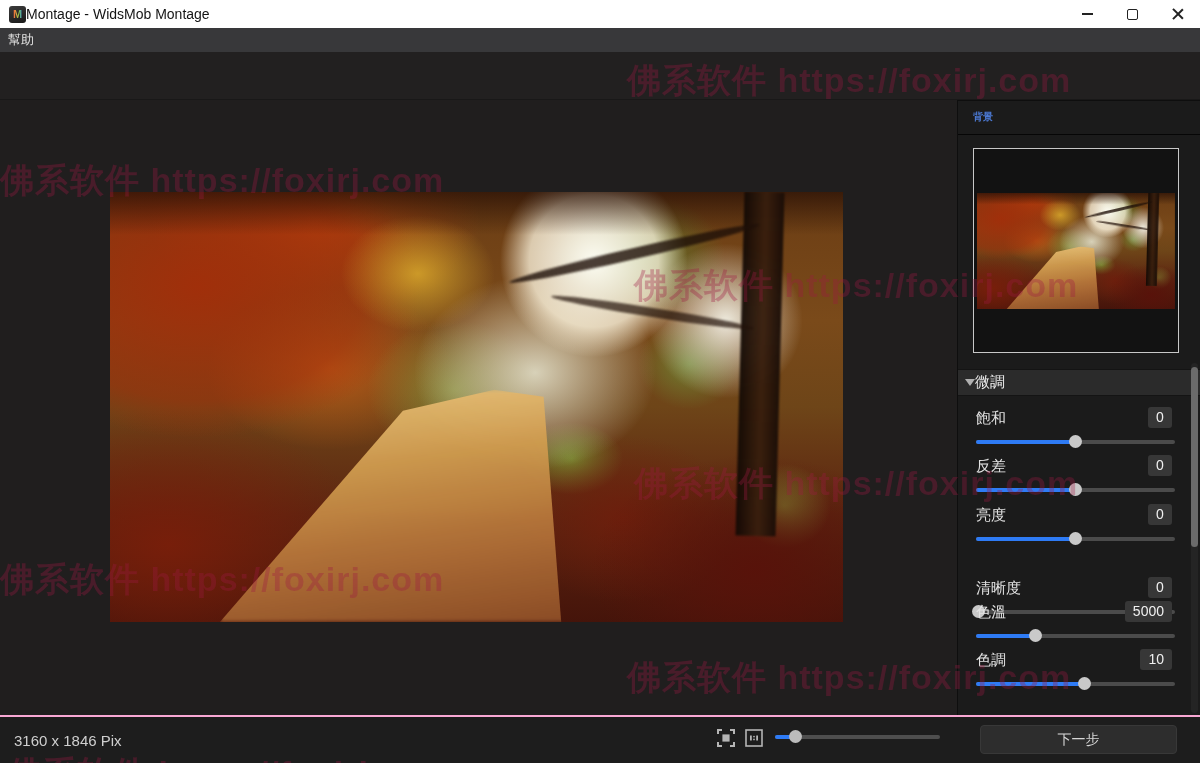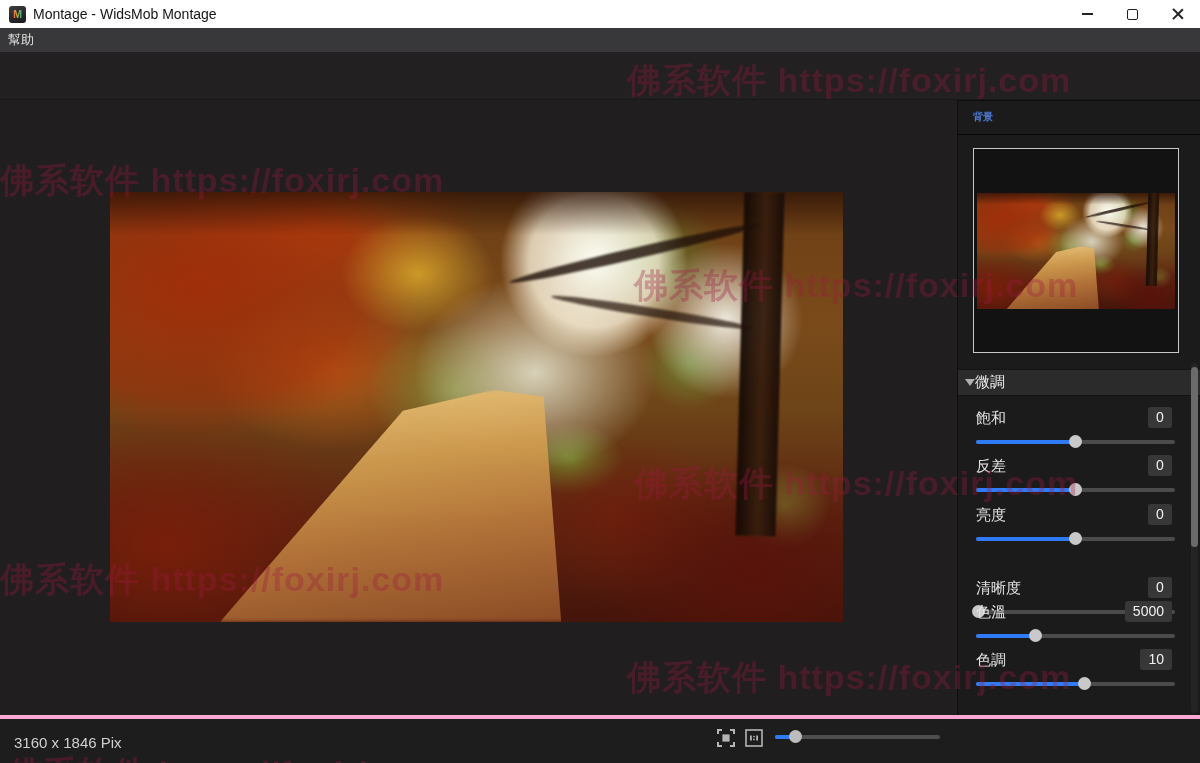--- a/index.html
+++ b/index.html
@@ -8,21 +8,21 @@
 
   
   .titlebar { position:absolute; left:0; top:0; width:1200px; height:28px; background:#ffffff;
     display:flex; align-items:center; z-index:10; }
   .app-icon { width:17px; height:17px; margin-left:9px; border-radius:3px;
     background:linear-gradient(160deg,#3c3c3c,#191919); color:transparent;
     display:flex; align-items:center; justify-content:center; font-size:11px; font-weight:bold;
     background-clip:border-box; position:relative; overflow:hidden; }
   .app-icon span { background:linear-gradient(90deg,#e5533c,#e8a33b,#7ec24a,#3e9ad6);
     -webkit-background-clip:text; background-clip:text; color:transparent; font-weight:bold; }
-  .title-text { margin-left:7px; font-size:14px; color:#141414; }
+  .title-text { font-size:14px; color:#141414; }
   .win-controls { margin-left:auto; display:flex; height:100%; }
   .win-btn { width:45px; height:100%; display:flex; align-items:center; justify-content:center; }
   .glyph-min { width:11px; height:1.5px; background:#222; }
   .glyph-max { width:11px; height:11px; border:1.5px solid #222; border-radius:2px; }
   .glyph-close { position:relative; width:12px; height:12px; }
   .glyph-close::before,.glyph-close::after { content:""; position:absolute; left:5px; top:-1px;
     width:1.6px; height:14px; background:#222; }
   .glyph-close::before { transform:rotate(45deg); }
   .glyph-close::after { transform:rotate(-45deg); }
 
@@ -107,21 +107,21 @@
   .sthumb { position:absolute; top:-5px; left:calc(var(--p)*1% - 7px); width:13px; height:13px;
     background:#c9c9c9; border-radius:50%; }
 
   .sb-scroll-track { position:absolute; right:2px; top:262px; width:7px; height:350px;
     background:#242424; border-radius:4px; }
   .sb-scroll-thumb { position:absolute; right:2px; top:266px; width:7px; height:180px;
     background:#6b6b6b; border-radius:4px; }
 
   
   .statusbar { position:absolute; left:0; top:715px; width:1200px; height:48px; background:#1d1d1d;
-    border-top:4px solid #f9a8d4; }
+    border-top:2px solid #f9a8d4; }
   .dims { position:absolute; left:14px; top:0; height:48px; line-height:48px; font-size:15px; color:#cfcfcf; }
   .fit-icon { position:absolute; left:717px; top:729px; width:18px; height:18px; }
   .one-icon { position:absolute; left:745px; top:729px; width:18px; height:18px; }
   .zoom-track { position:absolute; left:775px; top:735px; width:165px; height:4px;
     background:#4e4e4e; border-radius:2px; }
   .zoom-fill { height:100%; width:calc(var(--p)*1%); background:#2e7bf5; border-radius:2px; }
   .zoom-thumb { position:absolute; top:-5px; left:calc(var(--p)*1% - 7px); width:13px; height:13px;
     background:#bcbcbc; border-radius:50%; }
   .next-btn { position:absolute; left:980px; top:8px; width:197px; height:29px; background:#2d2d2d;
     border:1px solid #383838; border-radius:4px; color:#d6d6d6; font-size:14px;
@@ -248,20 +248,21 @@
       <div class="sthumb"></div>
     </div>
   </div>
 </div>
   <div class="sb-scroll-track"></div>
   <div class="sb-scroll-thumb"></div>
 </div>
 
 <div class="statusbar">
   <div class="dims">3160 x 1846 Pix</div>
+  <div class="next-btn">下一步</div>
 </div>
 <svg class="fit-icon" viewBox="0 0 18 18">
   <path d="M1 5V1h4 M13 1h4v4 M17 13v4h-4 M5 17H1v-4" fill="none" stroke="#b5b5b5" stroke-width="2"></path>
   <rect x="5.4" y="5.4" width="7.2" height="7.2" fill="#b5b5b5"></rect>
 </svg>
 <svg class="one-icon" viewBox="0 0 18 18">
   <rect x="1" y="1" width="16" height="16" fill="none" stroke="#b5b5b5" stroke-width="1.6"></rect>
   <rect x="5" y="6.5" width="1.8" height="5" fill="#b5b5b5"></rect>
   <rect x="11.2" y="6.5" width="1.8" height="5" fill="#b5b5b5"></rect>
   <circle cx="9" cy="7.6" r="0.9" fill="#b5b5b5"></circle>

